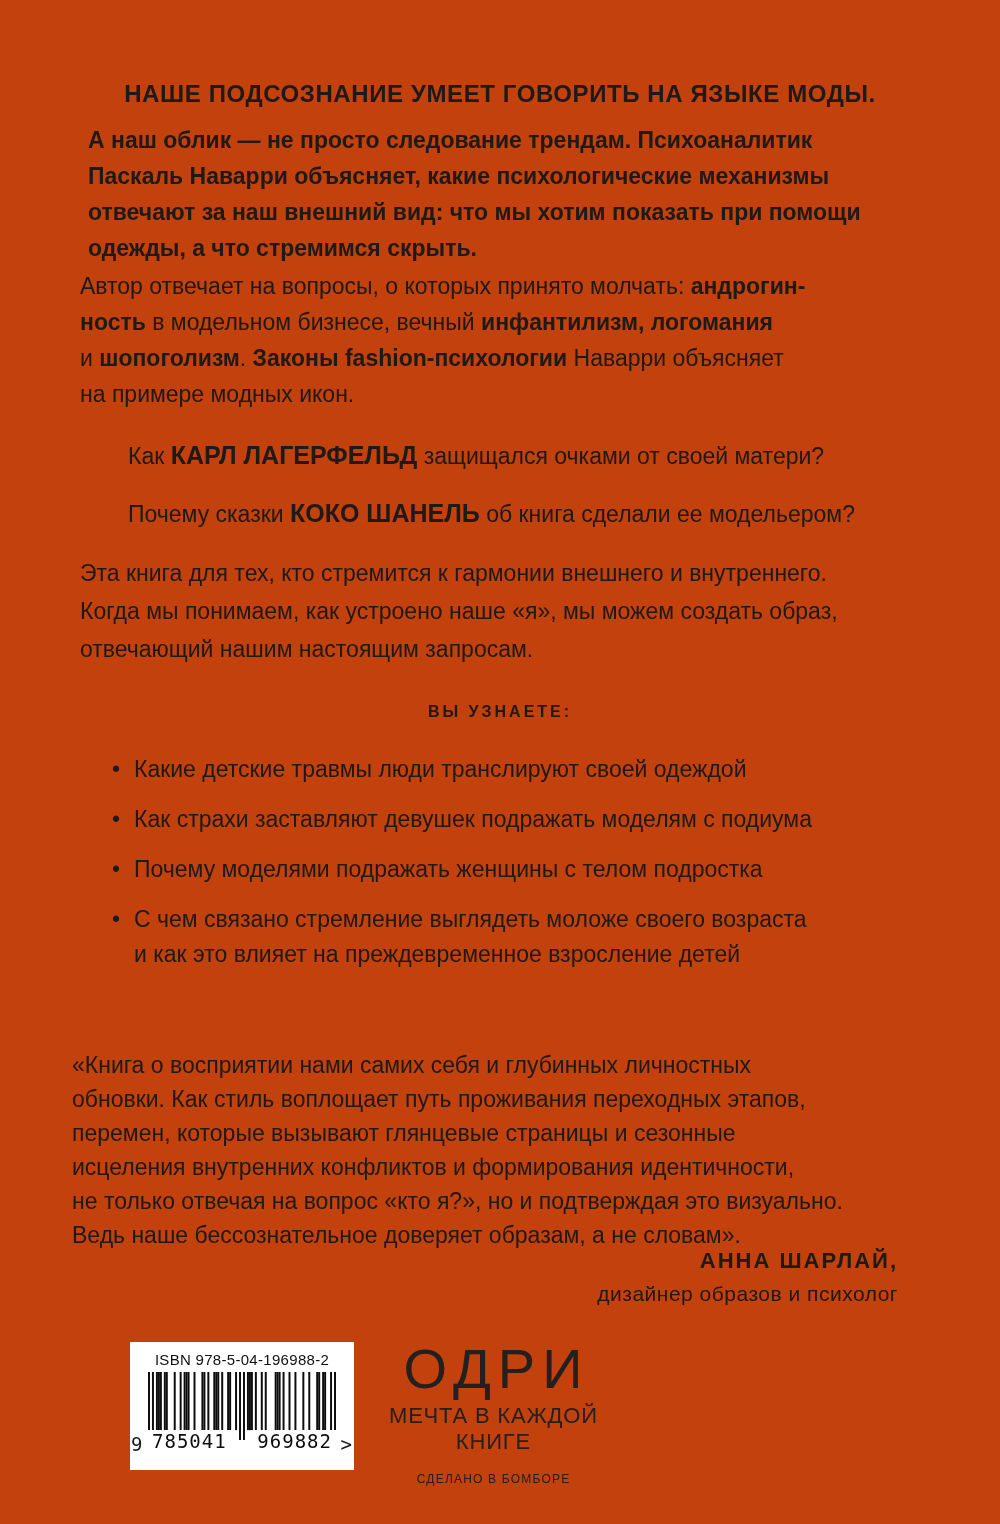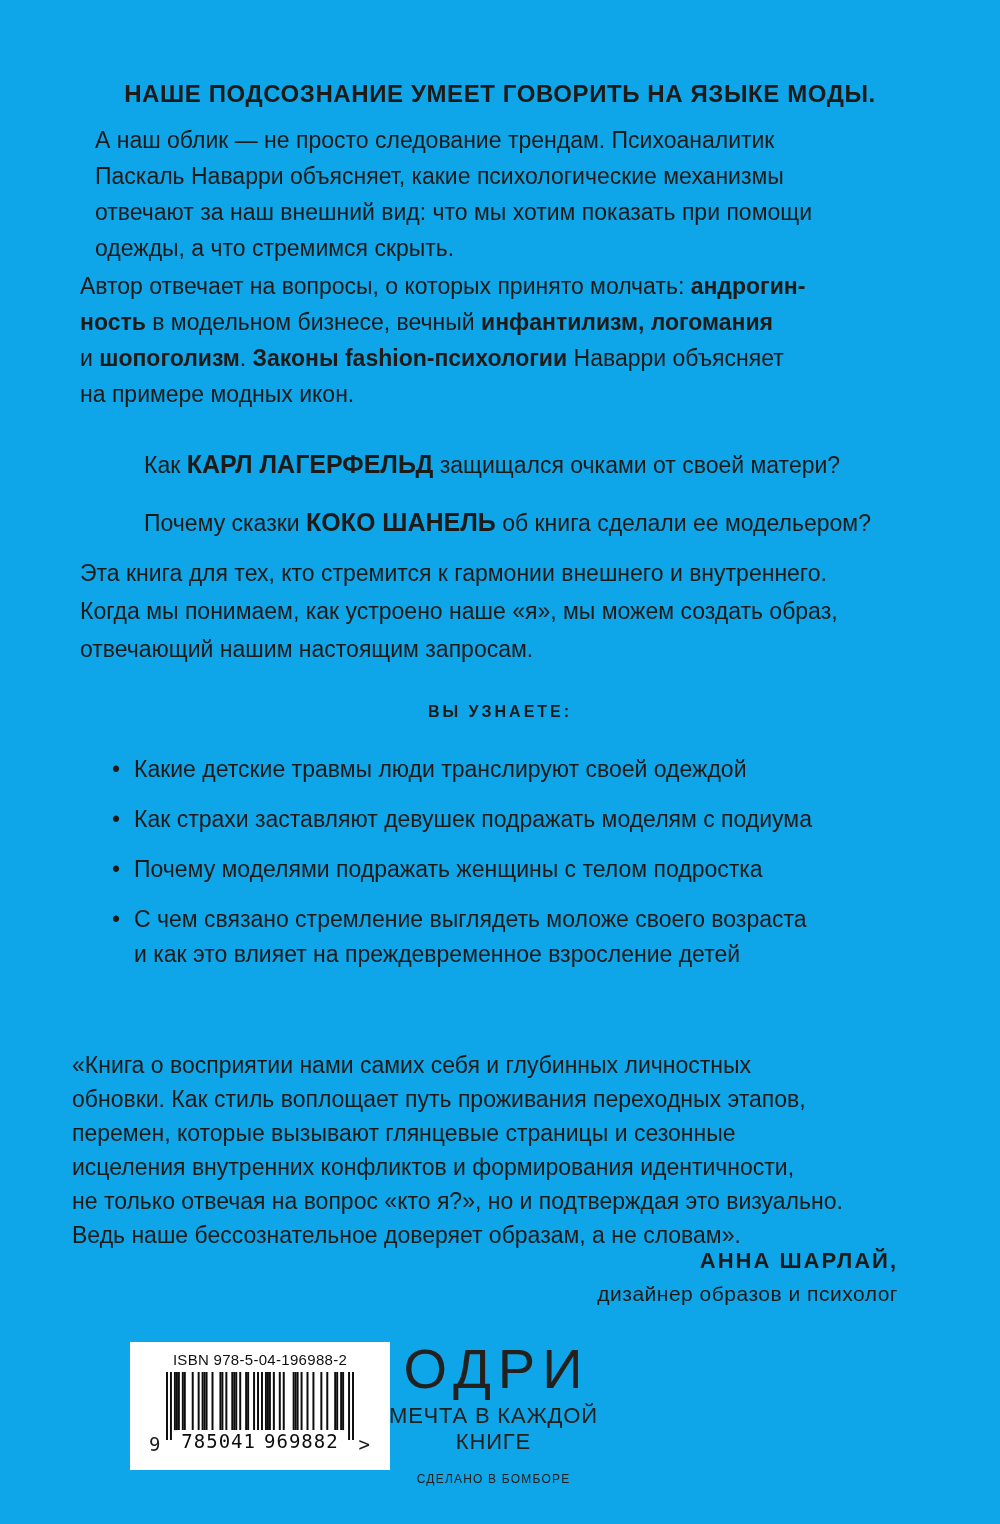--- a/index.html
+++ b/index.html
@@ -1,39 +1,39 @@
 <!DOCTYPE html>
 <html><head>
 <meta charset="utf-8">
 <style>
   html,body { margin:0; padding:0; }
   body { background:#cfcac4; }
   .page {
     position:relative;
     width:1000px; height:1524px;
     margin:0 auto;
-    background:#0ea5e9;
+    background:#c2410c;
     color:#1D1A18;
     font-family:"Liberation Sans","DejaVu Sans",sans-serif;
     overflow:hidden;
   }
   .abs { position:absolute; }
   .tline { white-space:nowrap; }
   .b { font-weight:bold; }
 
   .headline {
     top:80px; left:0; width:100%;
     text-align:center;
     font-size:24px; font-weight:bold;
     letter-spacing:0.6px;
   }
   .para { font-size:23px; line-height:36px; }
-  .intro   { top:122px; left:95px; }
+  .intro   { top:122px; left:88px;font-weight:bold; }
   .topics  { top:268px; left:80px; }
-  .question{ left:144px; font-size:23px; line-height:49px; }
+  .question{ left:128px; font-size:23px; line-height:30px; }
   .q1 { top:440px; }
   .q2 { top:498px; }
   .question .b { font-size:25px; }
   .purpose { top:554px; left:80px; line-height:38px; }
 
   .learn-heading {
     top:703px; left:0; width:100%;
     text-align:center;
     font-size:16px; font-weight:bold;
     letter-spacing:3px;
@@ -43,37 +43,37 @@
   .learn-item .dot { width:22px; flex:0 0 22px; }
 
   .review { top:1048px; left:72px; font-size:23px; line-height:34px; }
 
   .attribution { top:1248px; right:102px; text-align:right; }
   .attr-name { font-size:22px; font-weight:bold; letter-spacing:2px; }
   .attr-title { font-size:21px; margin-top:8px; letter-spacing:0.5px;margin-left:44px; }
 
   .barcode-box {
     top:1342px; left:130px;
-    width:260px; height:128px;
+    width:224px; height:128px;
     background:#FFFFFF;
     box-sizing:border-box;
     padding-top:9px;
   }
   .isbn-label {
     text-align:center;
     font-size:15px;
     letter-spacing:0.3px;
     color:#111;
   }
   .bars-wrap { position:relative; width:188px; margin:4px auto 0; }
   .bars-wrap svg { display:block; }
   .bars-wrap svg rect { fill:#0d0d0d; }
   .bc-digits {
     position:relative;
-    display:flex; justify-content:center; gap:0;
+    display:flex; justify-content:space-between; gap:0;
     margin-top:-10px;
     font-family:"DejaVu Sans Mono","Liberation Mono",monospace;
     font-size:19px; color:#0d0d0d;
   }
   .bc-digits span { background:#FFFFFF; padding:0 4px; letter-spacing:1px; }
   .bc-lead  { position:absolute; left:-17px;  bottom:-3px; font-family:"DejaVu Sans Mono","Liberation Mono",monospace; font-size:19px; }
   .bc-trail { position:absolute; right:-16px; bottom:-3px; font-family:"DejaVu Sans Mono","Liberation Mono",monospace; font-size:19px; }
 
   .publisher { top:1341px; left:368px; width:250px; text-align:center; color:#24201E; }
   .pub-name {

